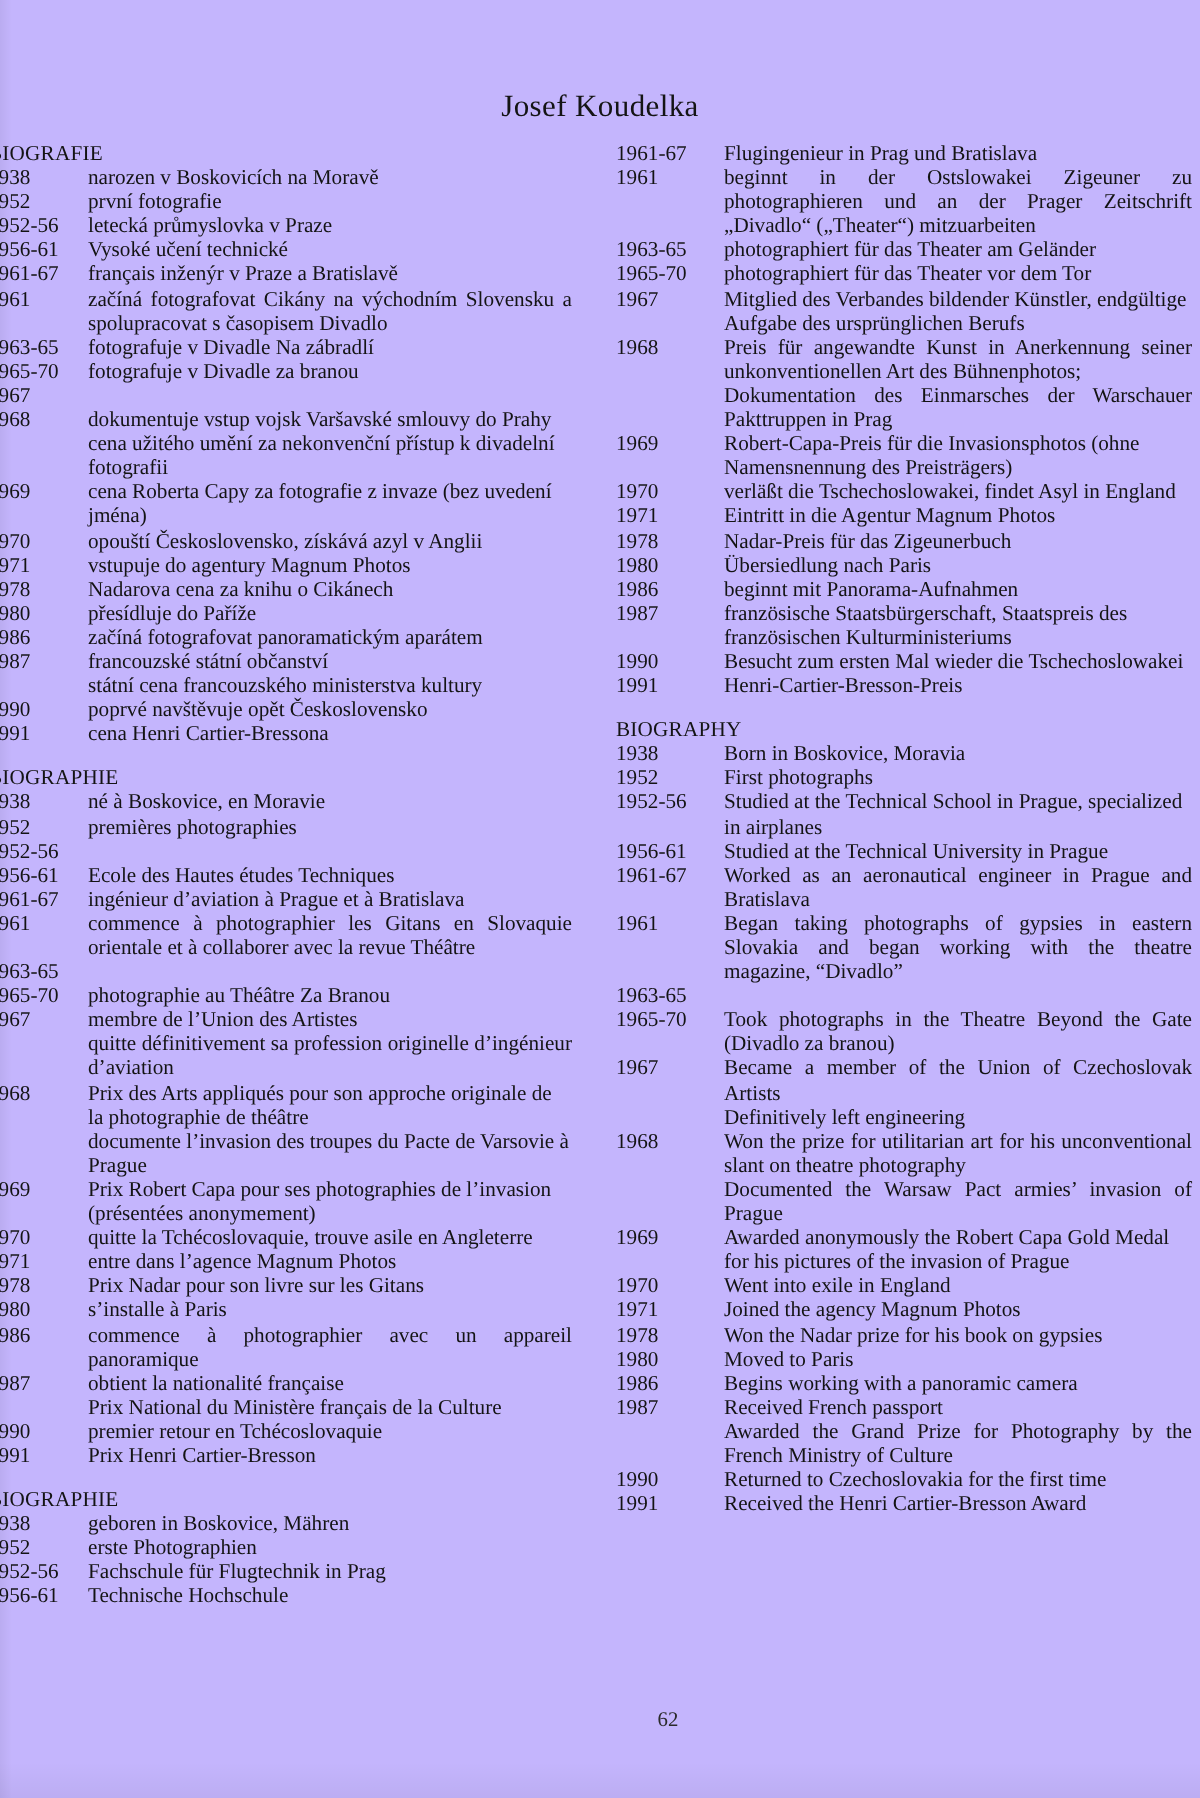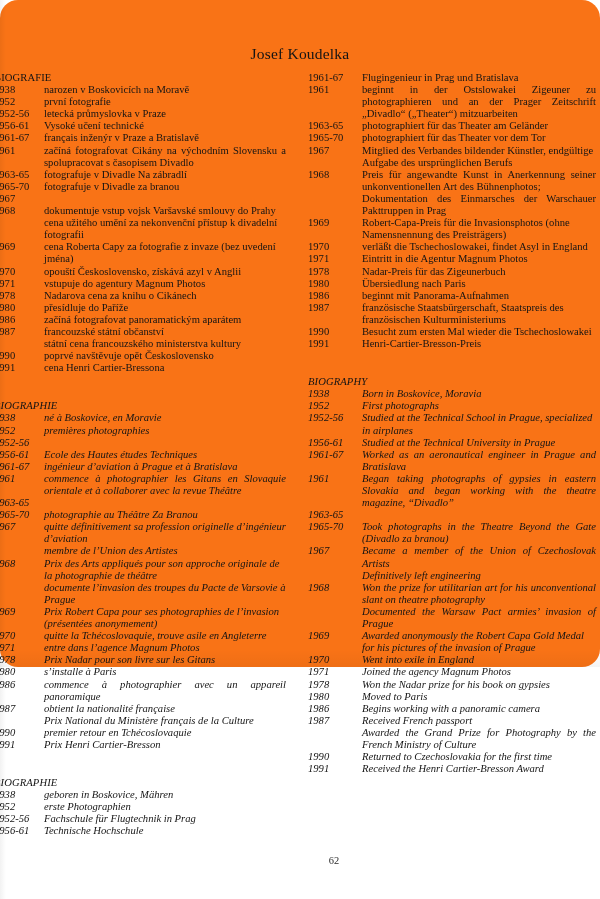--- a/index.html
+++ b/index.html
@@ -12,23 +12,22 @@
     height: 899px;
     font-family: "Liberation Serif", "DejaVu Serif", serif;
     color: #1a1a1a;
     position: relative;
     overflow: hidden;
   }
   .page {
     position: absolute;
     left: 0; top: 0;
     width: 600px;
-    height: 667px;
-    background: #f97316;
-    border-radius: 18px;
+    height: 899px;
+    background: #c4b5fd;
   }
   .page-title {
     position: absolute;
     left: 0;
     top: 45px;
     width: 600px;
     text-align: center;
     font-size: 15.5px;
     letter-spacing: 0.2px;
     color: #141414;
@@ -46,21 +45,21 @@
   }
   .col-left {
     left: -6px;
     width: 292px;
   }
   .col-right {
     left: 308px;
     width: 288px;
   }
   .section { margin: 0; }
-  .section + .section { margin-top: 26px; font-style: italic; }
+  .section + .section { margin-top: 10px; }
   .section-heading {
     font-size: 10.6px;
     line-height: 12.1px;
     color: #141414;
     margin-bottom: 0px;
     letter-spacing: 0.1px;
   }
   .entry {
     display: flex;
     align-items: flex-start;
@@ -282,22 +281,22 @@
           </div>
           <div class="entry">
             <div class="entry-year">1965-70</div>
             <div class="entry-body">
               <div class="entry-line">photographie au Théâtre Za Branou</div>
             </div>
           </div>
           <div class="entry">
             <div class="entry-year">1967</div>
             <div class="entry-body">
+              <div class="entry-line justify">membre de l’Union des Artistes</div>
               <div class="entry-line justify">quitte définitivement sa profession originelle d’ingénieur d’aviation</div>
-              <div class="entry-line justify">membre de l’Union des Artistes</div>
             </div>
           </div>
           <div class="entry">
             <div class="entry-year">1968</div>
             <div class="entry-body">
               <div class="entry-line">Prix des Arts appliqués pour son approche originale de la photographie de théâtre</div>
               <div class="entry-line">documente l’invasion des troupes du Pacte de Varsovie à Prague</div>
             </div>
           </div>
           <div class="entry">

